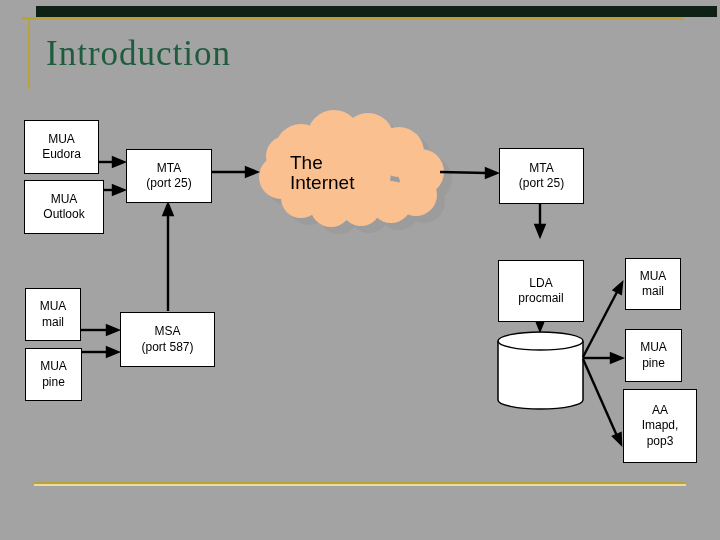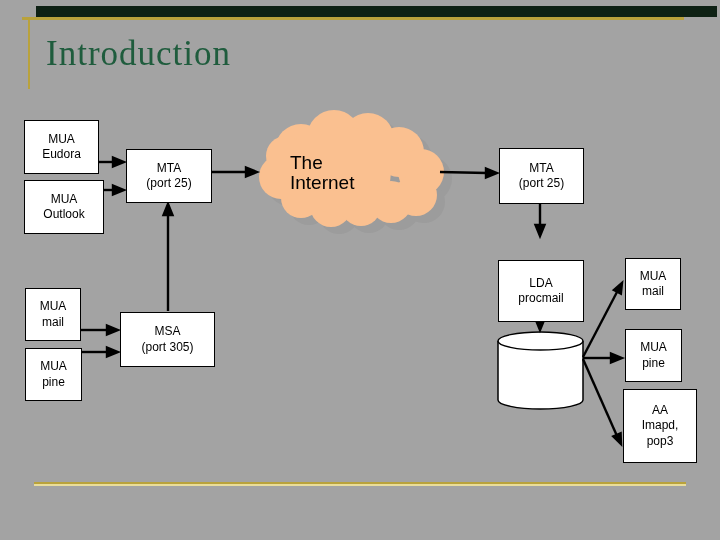--- a/index.html
+++ b/index.html
@@ -147,19 +147,19 @@
   <div class="node n-mua-pine-right">MUA
 pine</div>
   <div class="node n-aa">AA
 Imapd,
 pop3</div>
   <div class="node n-mua-mail-left">MUA
 mail</div>
   <div class="node n-mua-pine-left">MUA
 pine</div>
   <div class="node n-msa">MSA
-(port 305)</div>
+(port 587)</div>
 
   <div class="free-label cloud-label">The
 Internet</div>
 
   <div class="bottom-rule"></div>
 </div>
 
 </body></html>

